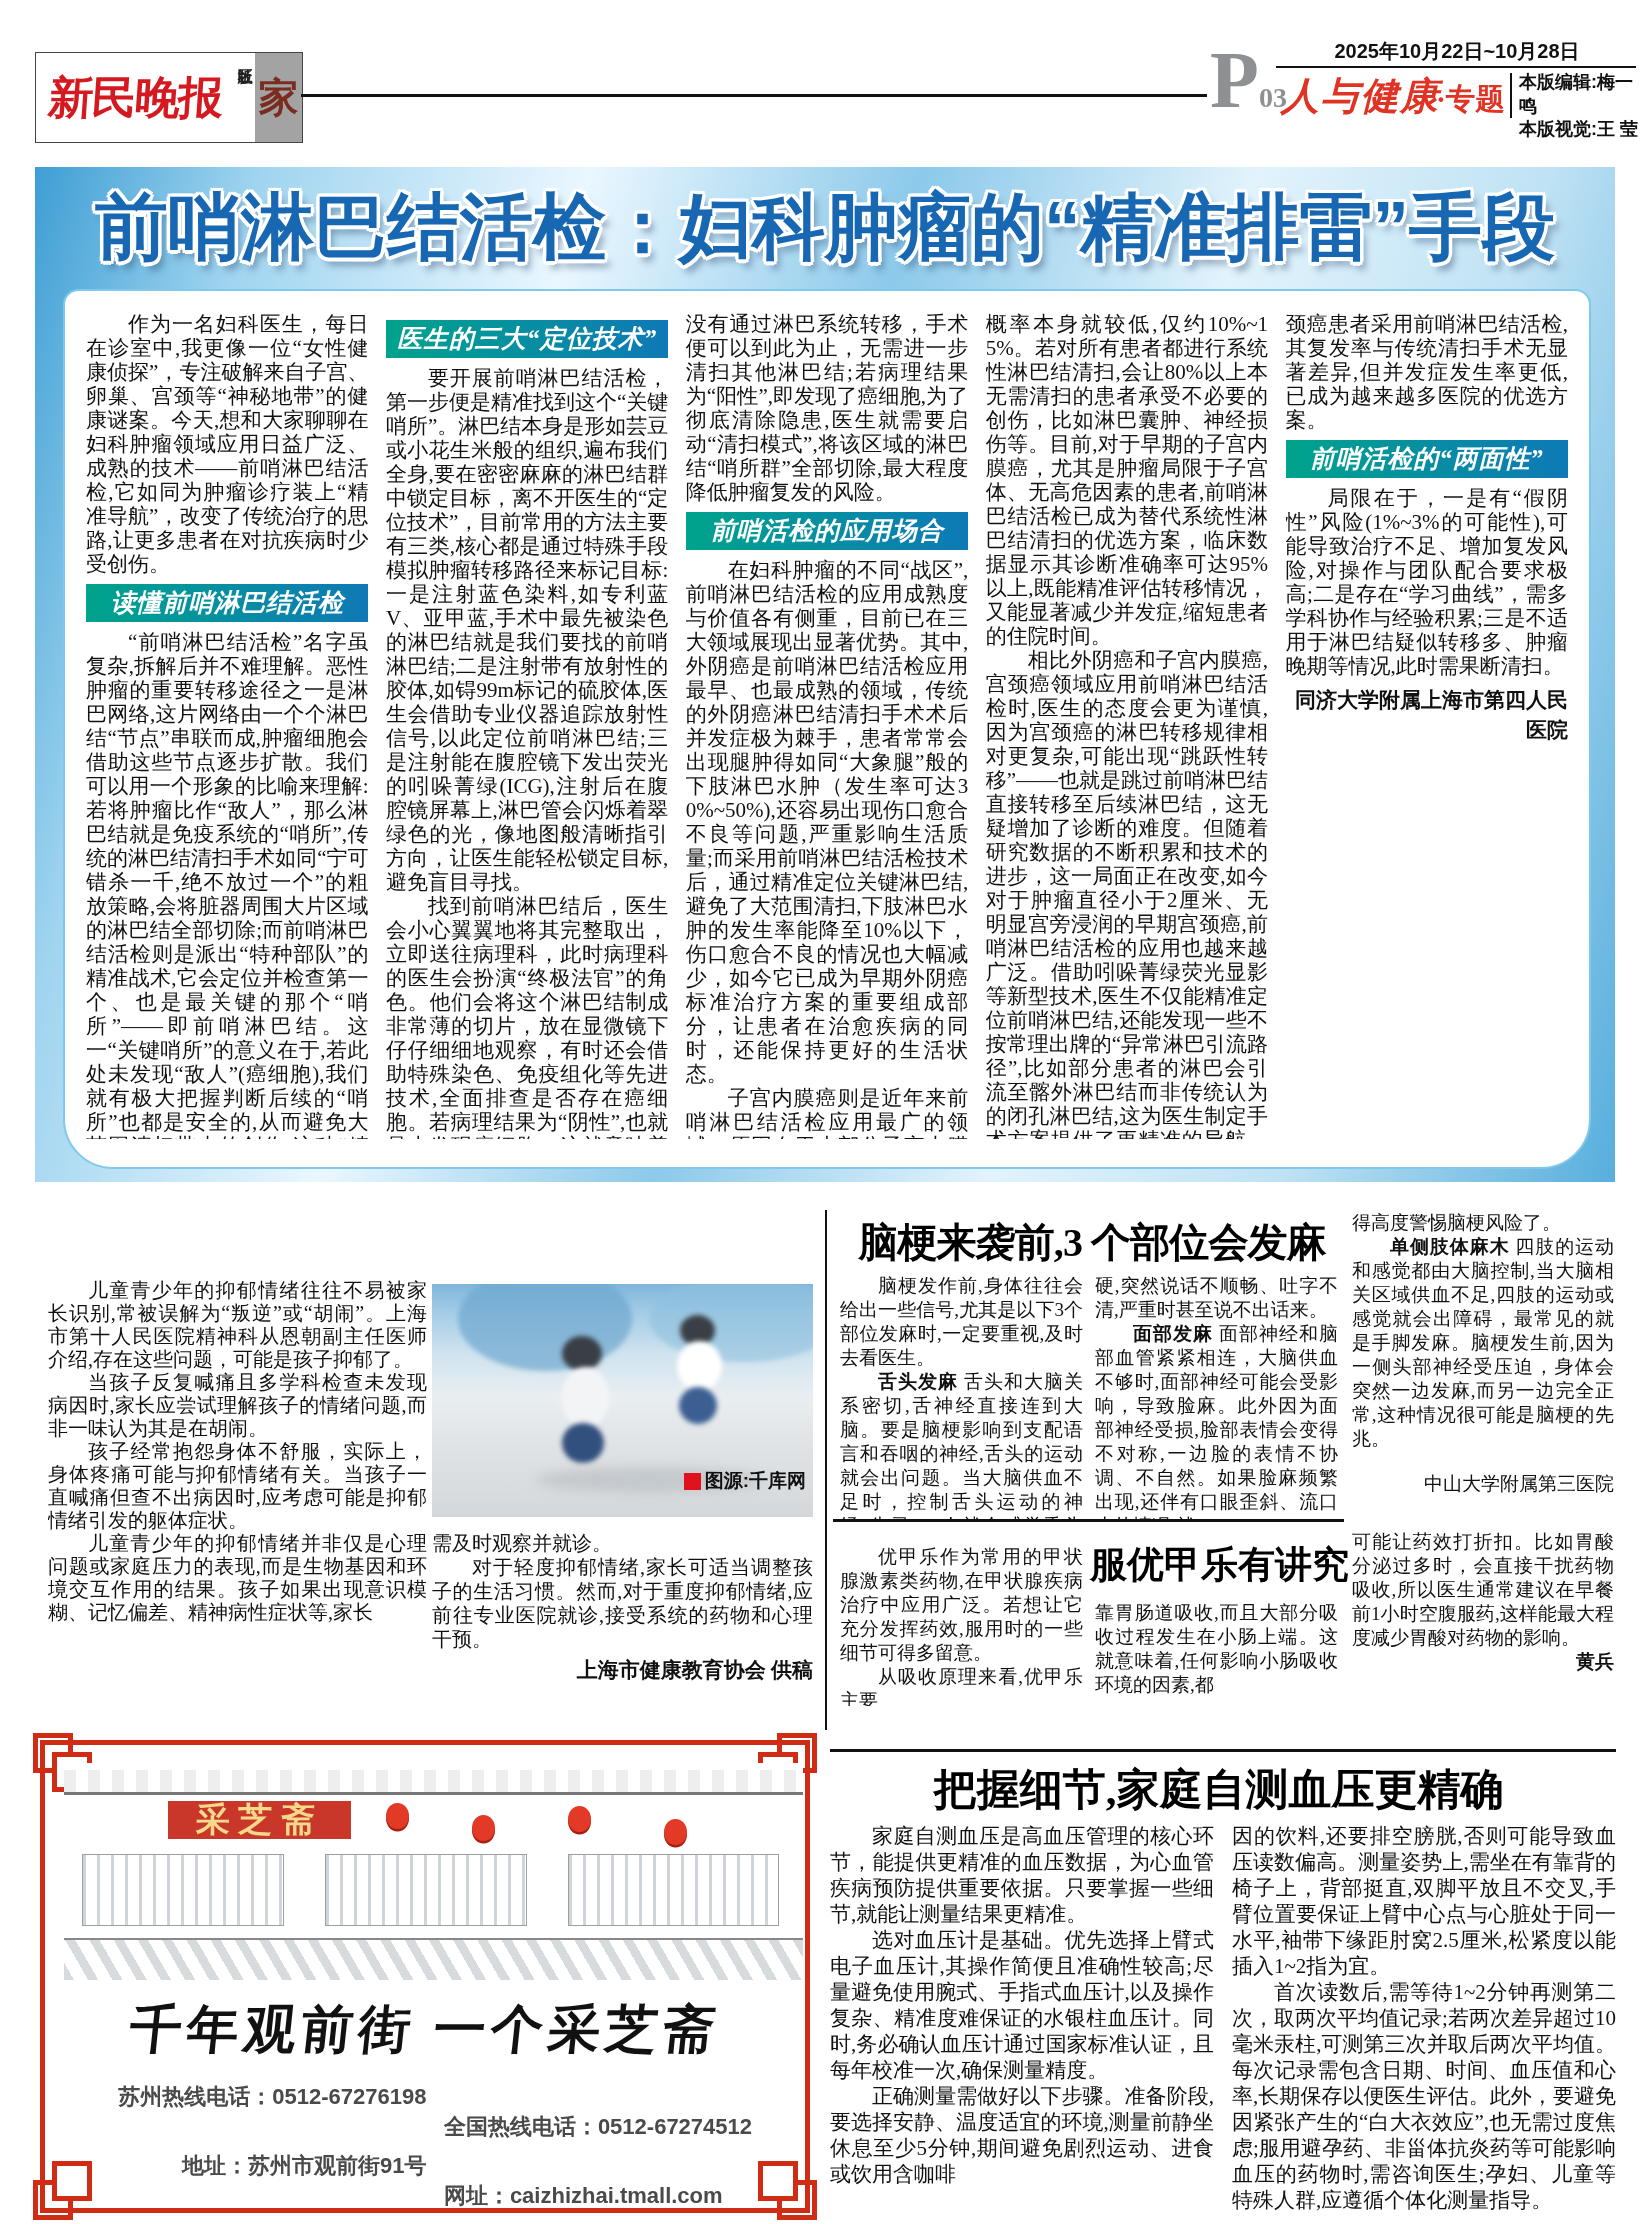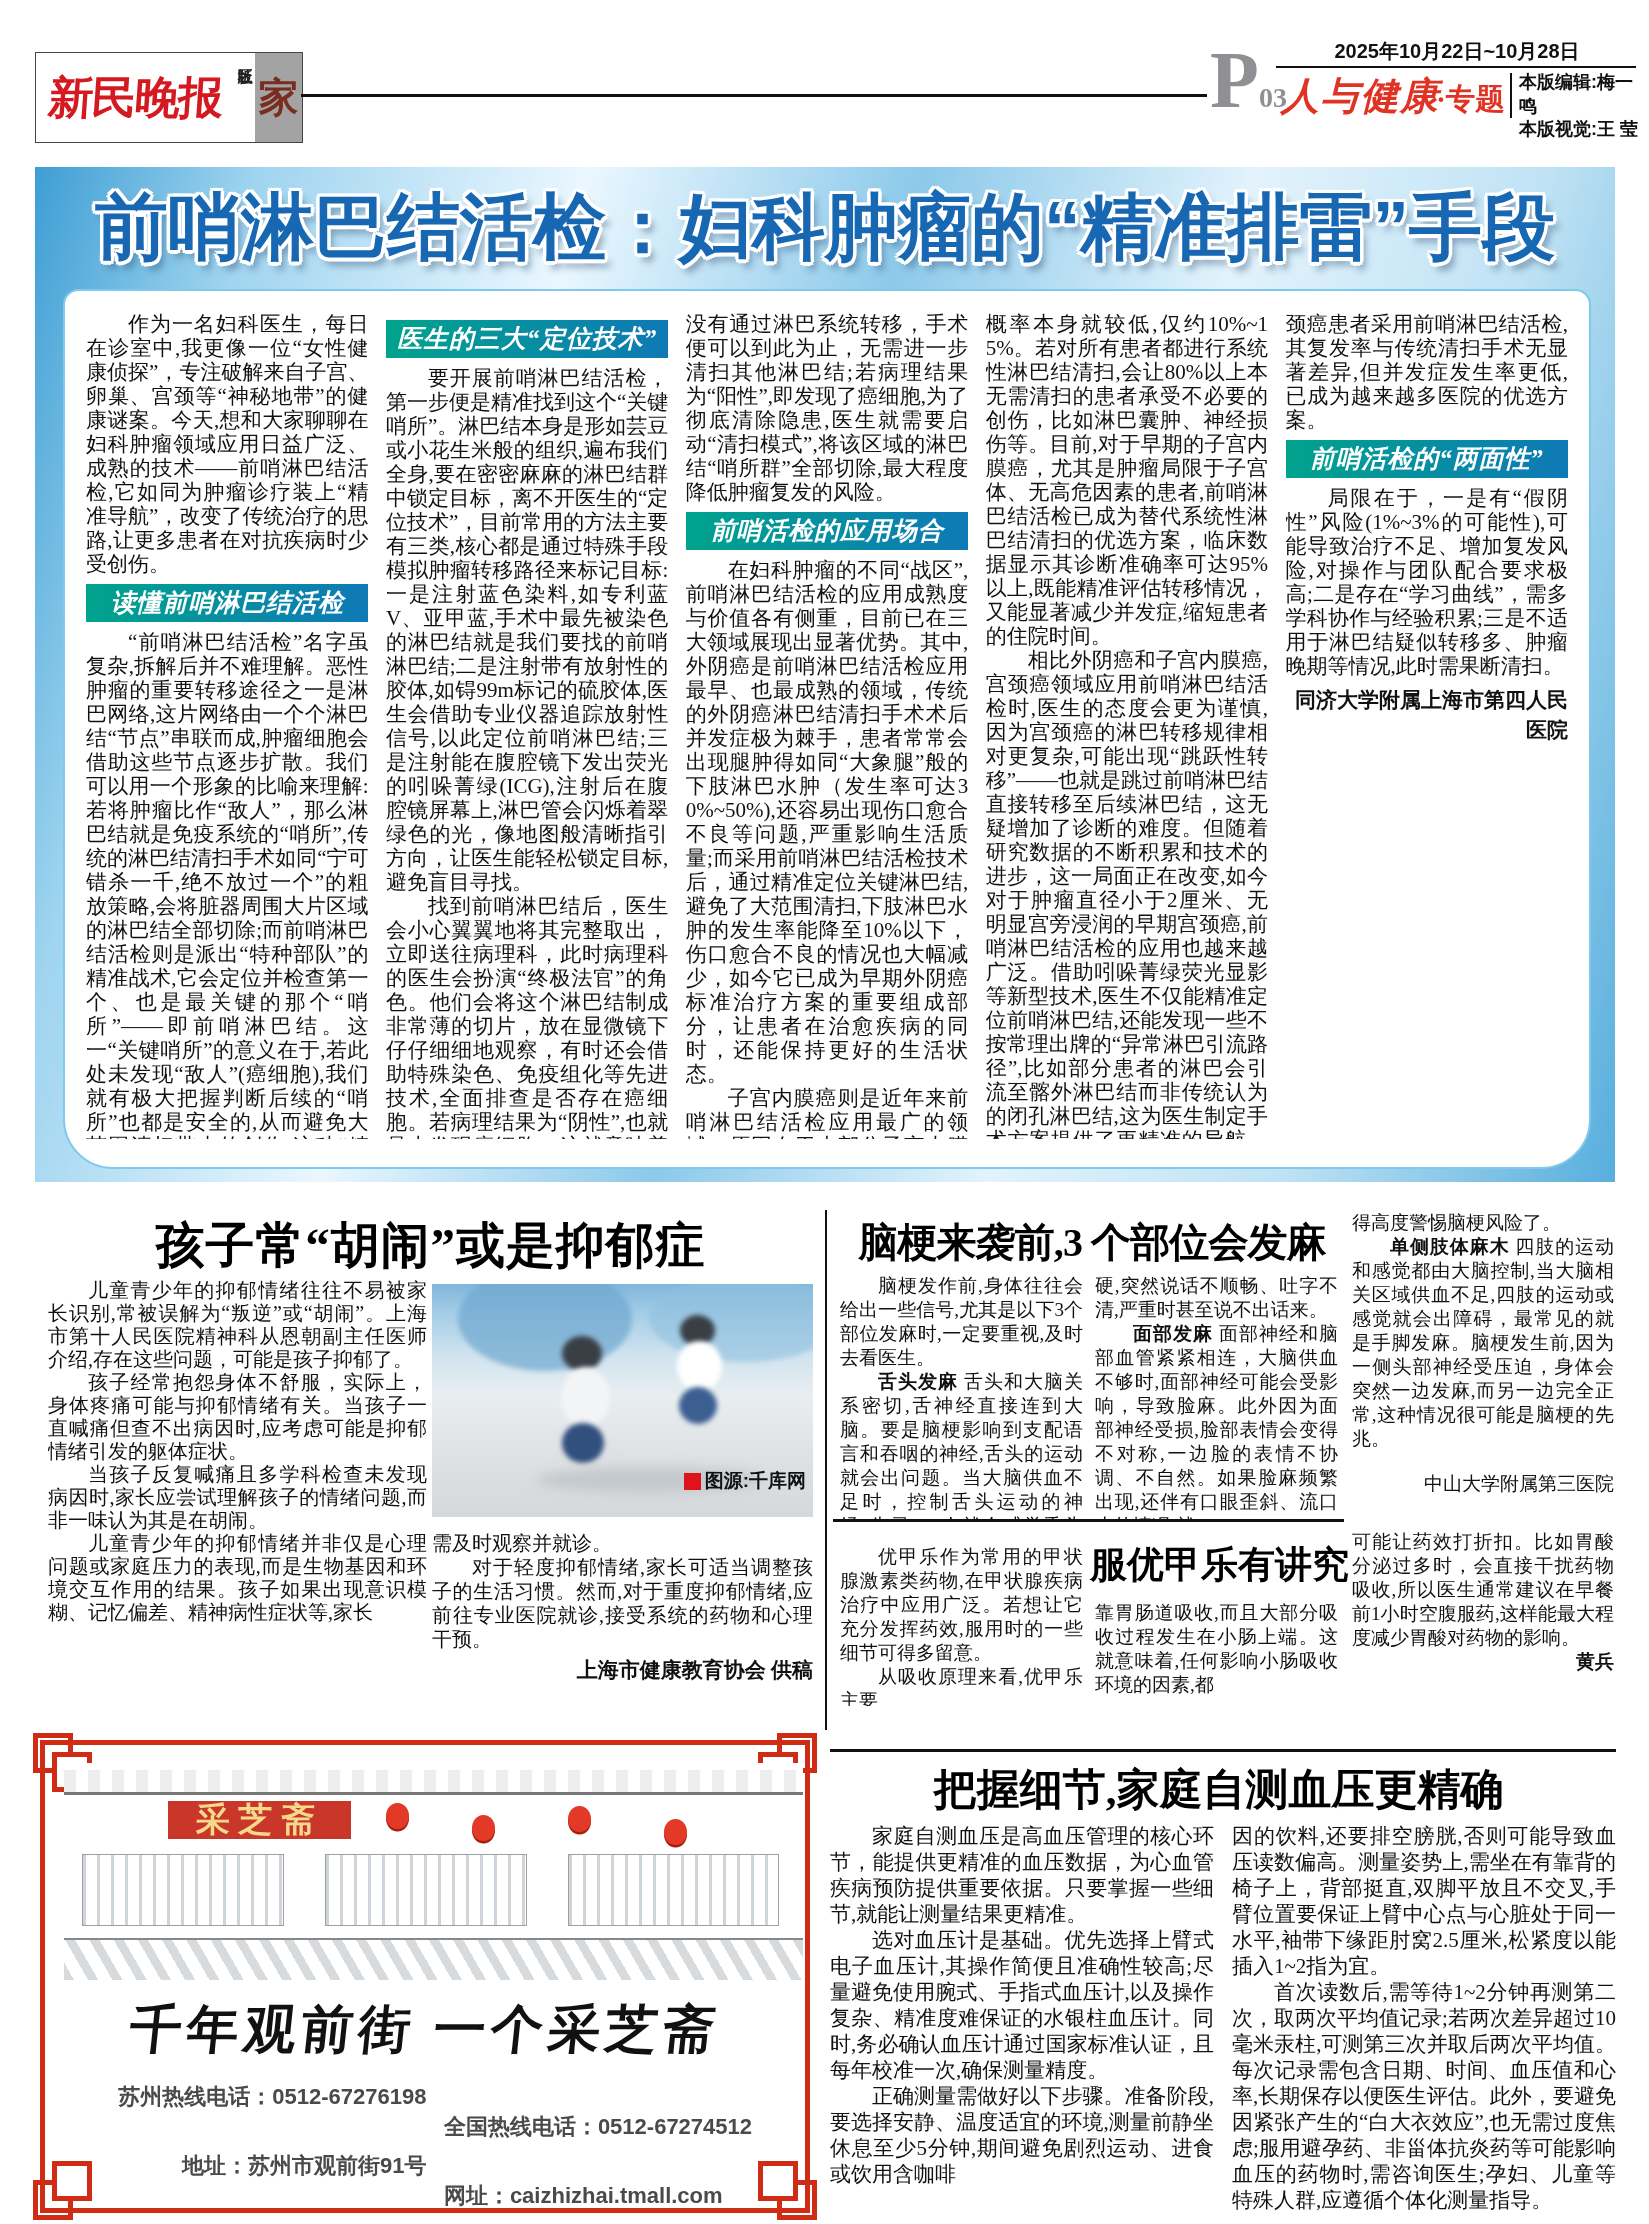--- a/index.html
+++ b/index.html
@@ -166,25 +166,24 @@
           <p>局限在于，一是有“假阴性”风险(1%~3%的可能性),可能导致治疗不足、增加复发风险,对操作与团队配合要求极高;二是存在“学习曲线”，需多学科协作与经验积累;三是不适用于淋巴结疑似转移多、肿瘤晚期等情况,此时需果断清扫。</p>
           <div class="byline">
             <div>同济大学附属上海市第四人民医院</div>
 
           </div>
         </div>
       </div>
     </div>
   </div>
 
-  <div class="art-title dep-title">孩子常“胡闹”或是抑郁症</div>
   <div class="dep-col1">
     <p>儿童青少年的抑郁情绪往往不易被家长识别,常被误解为“叛逆”或“胡闹”。上海市第十人民医院精神科从恩朝副主任医师介绍,存在这些问题，可能是孩子抑郁了。</p>
+    <p>当孩子反复喊痛且多学科检查未发现病因时,家长应尝试理解孩子的情绪问题,而非一味认为其是在胡闹。</p>
     <p>孩子经常抱怨身体不舒服，实际上，身体疼痛可能与抑郁情绪有关。当孩子一直喊痛但查不出病因时,应考虑可能是抑郁情绪引发的躯体症状。</p>
-    <p>当孩子反复喊痛且多学科检查未发现病因时,家长应尝试理解孩子的情绪问题,而非一味认为其是在胡闹。</p>
     <p>儿童青少年的抑郁情绪并非仅是心理问题或家庭压力的表现,而是生物基因和环境交互作用的结果。孩子如果出现意识模糊、记忆偏差、精神病性症状等,家长</p>
   </div>
   <div class="dep-photo">
     <div class="blob" style="left:26px;top:-17.4px;width:174px;height:104px;background:#6fa8cf;opacity:.7;"></div>
     <div class="blob" style="left:217px;top:-8.7px;width:191px;height:87px;background:#8fc0de;opacity:.6;"></div>
     <div class="blob" style="left:130px;top:52px;width:40px;height:35px;background:#3a3f46;"></div>
     <div class="blob" style="left:129px;top:83px;width:49px;height:61px;background:#f2f4f6;"></div>
     <div class="blob" style="left:130px;top:139px;width:42px;height:40px;background:#31507e;"></div>
     <div class="blob" style="left:248px;top:31px;width:35px;height:31px;background:#3a3f46;"></div>
     <div class="blob" style="left:245px;top:57px;width:45px;height:50px;background:#ffffff;"></div>

